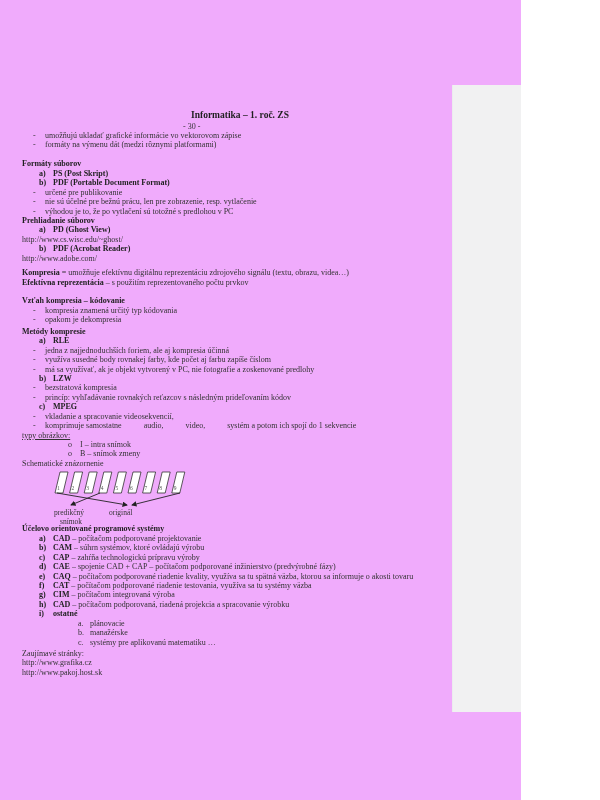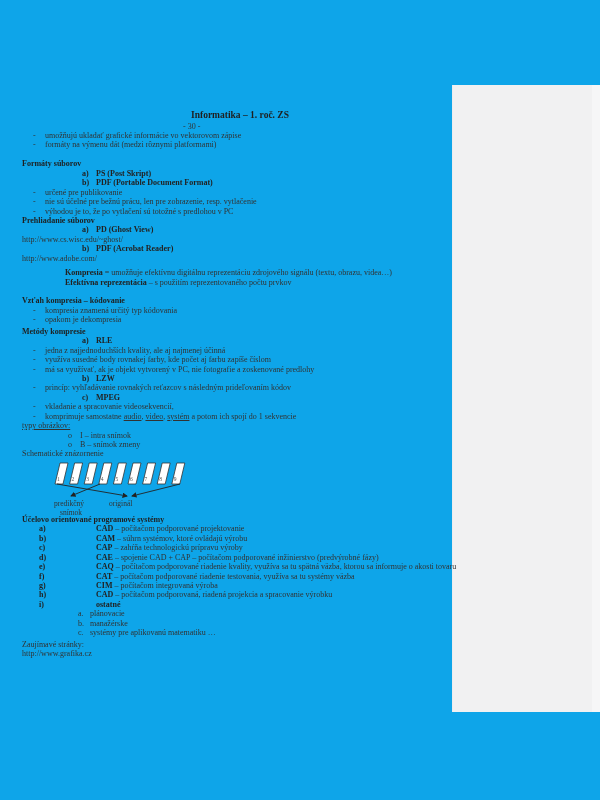--- a/index.html
+++ b/index.html
@@ -1,35 +1,35 @@
 <!DOCTYPE html>
 <html><head>
 <meta charset="utf-8">
 <style>
   html,body{margin:0;padding:0;background:#fff;}
-  .page{position:relative;width:600px;height:800px;background:#0ea5e9;overflow:hidden;
+  .page{position:relative;width:521px;height:800px;background:#f0abfc;overflow:hidden;
         font-family:"Liberation Serif",serif;color:#323232;}
   .scan-panel{position:absolute;left:452px;top:85px;width:140px;height:627px;
               background:#f1f1f2;border-left:1px solid #ececee;}
   .scan-panel-edge{position:absolute;left:592px;top:85px;width:8px;height:627px;background:#f6f6f7;}
   .doc{position:absolute;left:22px;top:103px;width:436px;padding-top:6px;
        font-size:8px;line-height:9.45px;white-space:nowrap;}
   .ln{height:9.45px;}
   .title{font-size:9.5px;font-weight:bold;text-align:center;height:13px;line-height:13px;color:#1f1f1f;}
   .pagenum{height:9px;line-height:9px;padding-left:161px;}
-  .b{font-weight:bold;color:#222;margin-left:43px;}
+  .b{font-weight:bold;color:#222;}
   .hd{font-weight:bold;color:#1f1f1f;}
   .sp9{height:9.45px;} .sp5{height:5px;} .sp2{height:2px;}
   .m{display:inline-block;}
   .m-dash{margin-left:11px;width:12px;}
   .m-list{margin-left:17px;width:14px;}
   .m-o{margin-left:46px;width:12px;}
   .m-sub{margin-left:56px;width:12px;}
   .lbl-indent{text-decoration:underline;}
-  .u{text-decoration:underline;}
+  .u{margin-left:20px;}
   .diagram{height:56px;text-decoration:underline;}
   .diagram svg{margin-left:30px;display:block;}
   .svgtxt{font-family:"Liberation Serif",serif;font-size:7.5px;fill:#333;}
   .frnum{font-family:"Liberation Serif",serif;font-size:5.5px;fill:#555;}
 </style>
 </head>
 <body>
 
 <div class="page">
   <div class="scan-panel"></div>
@@ -62,24 +62,25 @@
     <div class="ln"><span class="b">Efektívna reprezentácia</span><span> – s použitím reprezentovaného počtu prvkov</span></div>
 
     <div class="ln sp9"></div>
     <div class="ln hd">Vzťah kompresia – kódovanie</div>
     <div class="ln"><span class="m m-dash">-</span><span>kompresia znamená určitý typ kódovania</span></div>
     <div class="ln"><span class="m m-dash">-</span><span>opakom je dekompresia</span></div>
 
     <div class="ln sp2"></div>
     <div class="ln hd">Metódy kompresie</div>
     <div class="ln b"><span class="m m-list">a)</span><span>RLE</span></div>
-    <div class="ln"><span class="m m-dash">-</span><span>jedna z najjednoduchších kvality, ale aj najmenej účinná</span></div>
+    <div class="ln"><span class="m m-dash">-</span><span>jedna z najjednoduchších foriem, ale aj kompresia účinná</span></div>
     <div class="ln"><span class="m m-dash">-</span><span>využíva susedné body rovnakej farby, kde počet aj farbu zapíše číslom</span></div>
     <div class="ln"><span class="m m-dash">-</span><span>má sa využívať, ak je objekt vytvorený v PC, nie fotografie a zoskenované predlohy</span></div>
     <div class="ln b"><span class="m m-list">b)</span><span>LZW</span></div>
+    <div class="ln"><span class="m m-dash">-</span><span>bezstratová kompresia</span></div>
     <div class="ln"><span class="m m-dash">-</span><span>princíp: vyhľadávanie rovnakých reťazcov s následným prideľovaním kódov</span></div>
     <div class="ln b"><span class="m m-list">c)</span><span>MPEG</span></div>
     <div class="ln"><span class="m m-dash">-</span><span>vkladanie a spracovanie videosekvencií,</span></div>
     <div class="ln"><span class="m m-dash">-</span><span>komprimuje samostatne </span><span class="u">audio</span><span>, </span><span class="u">video</span><span>, </span><span class="u">systém</span><span> a potom ich spojí do 1 sekvencie</span></div>
     <div class="ln lbl-indent">typy obrázkov:</div>
     <div class="ln"><span class="m m-o">o</span><span>I – intra snímok</span></div>
     <div class="ln"><span class="m m-o">o</span><span>B – snímok zmeny</span></div>
     <div class="ln">Schematické znázornenie</div>
 
     <div class="diagram">
@@ -132,15 +133,16 @@
     <div class="ln"><span class="m m-list b">g)</span><span class="b">CIM</span><span> – počítačom integrovaná výroba</span></div>
     <div class="ln"><span class="m m-list b">h)</span><span class="b">CAD</span><span> – počítačom podporovaná, riadená projekcia a spracovanie výrobku</span></div>
     <div class="ln"><span class="m m-list b">i)</span><span class="b">ostatné</span><span></span></div>
     <div class="ln"><span class="m m-sub">a.</span><span>plánovacie</span></div>
     <div class="ln"><span class="m m-sub">b.</span><span>manažérske</span></div>
     <div class="ln"><span class="m m-sub">c.</span><span>systémy pre aplikovanú matematiku …</span></div>
 
     <div class="ln sp2"></div>
     <div class="ln">Zaujímavé stránky:</div>
     <div class="ln">http://www.grafika.cz</div>
+    <div class="ln">http://www.pakoj.host.sk</div>
 
   </div>
 </div>
 
 </body></html>

